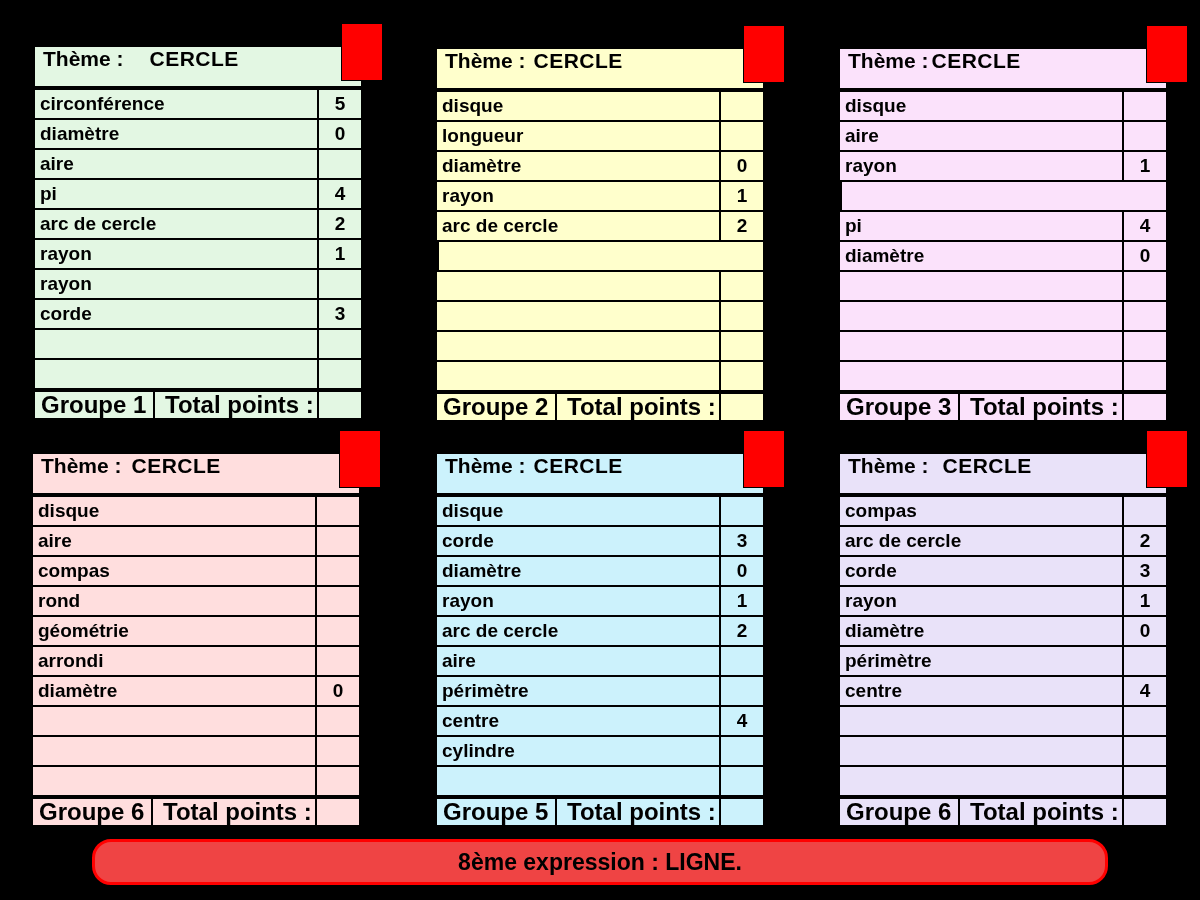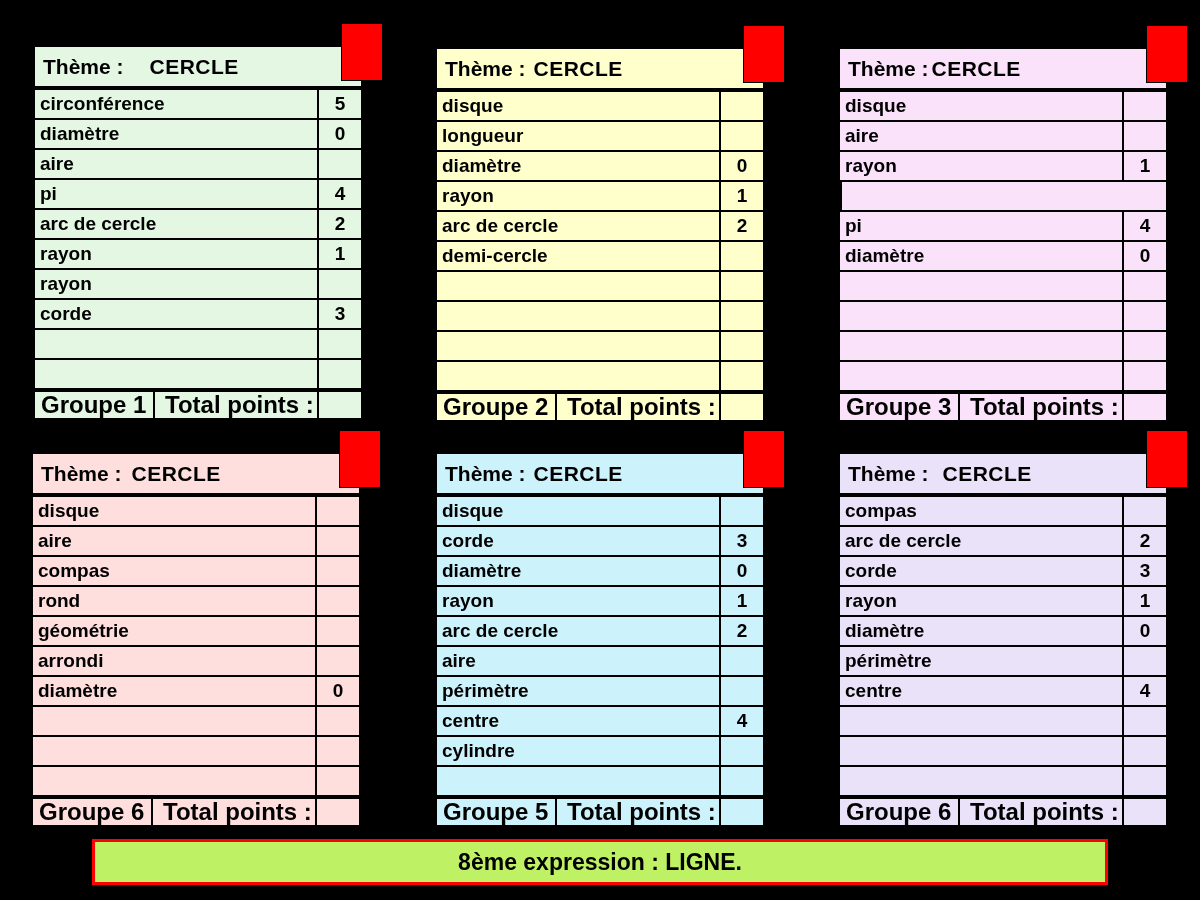--- a/index.html
+++ b/index.html
@@ -26,21 +26,21 @@
     position: absolute; top: -22px; right: -20px;
     width: 42px; height: 58px;
     border: 1px solid #000;
     z-index: 3;
   }
 
   .card-header {
     position: relative;
     border: 2px solid #000;
     height: 43px;
-    display: flex; align-items: center;
+    display: flex; 
     padding-left: 8px;
     font-size: 21px;
     white-space: nowrap;
   }
   .theme-value { margin-left: 8px; letter-spacing: 0.5px; }
   .pos-0 .theme-value { margin-left: 26px; }
   .pos-2 .theme-value { margin-left: 3px; }
   .pos-3 .theme-value { margin-left: 10px; }
   .pos-5 .theme-value { margin-left: 14px; }
 
@@ -164,21 +164,20 @@
   </div>
         <div class="row">
     <span class="label-cell">rayon</span>
     <span class="val-cell">1</span>
   </div>
         <div class="row">
     <span class="label-cell">arc de cercle</span>
     <span class="val-cell">2</span>
   </div>
         <div class="row">
-    <span class="label-cell">demi-cercle</span>
     <span class="val-cell"></span>
   </div>
         <div class="row">
     <span class="label-cell"></span>
     <span class="val-cell"></span>
   </div>
         <div class="row">
     <span class="label-cell"></span>
     <span class="val-cell"></span>
   </div>
@@ -405,16 +404,16 @@
     <span class="label-cell"></span>
     <span class="val-cell"></span>
   </div>
       </div>
     <div class="card-footer">
       <span class="groupe-cell">Groupe 6</span>
       <span class="total-cell">Total points :</span>
       <span class="footer-val"></span>
     </div>
   </div>
-    <div id="banner" class="banner" style="background: #bef264; border-color: rgb(255, 0, 0);">
+    <div id="banner" class="banner" style="background: #ef4444; border-color: rgb(255, 0, 0); border-radius: 19px;">
     <span>8ème expression : LIGNE.</span>
   </div>
 </div>
 
 </body></html>

